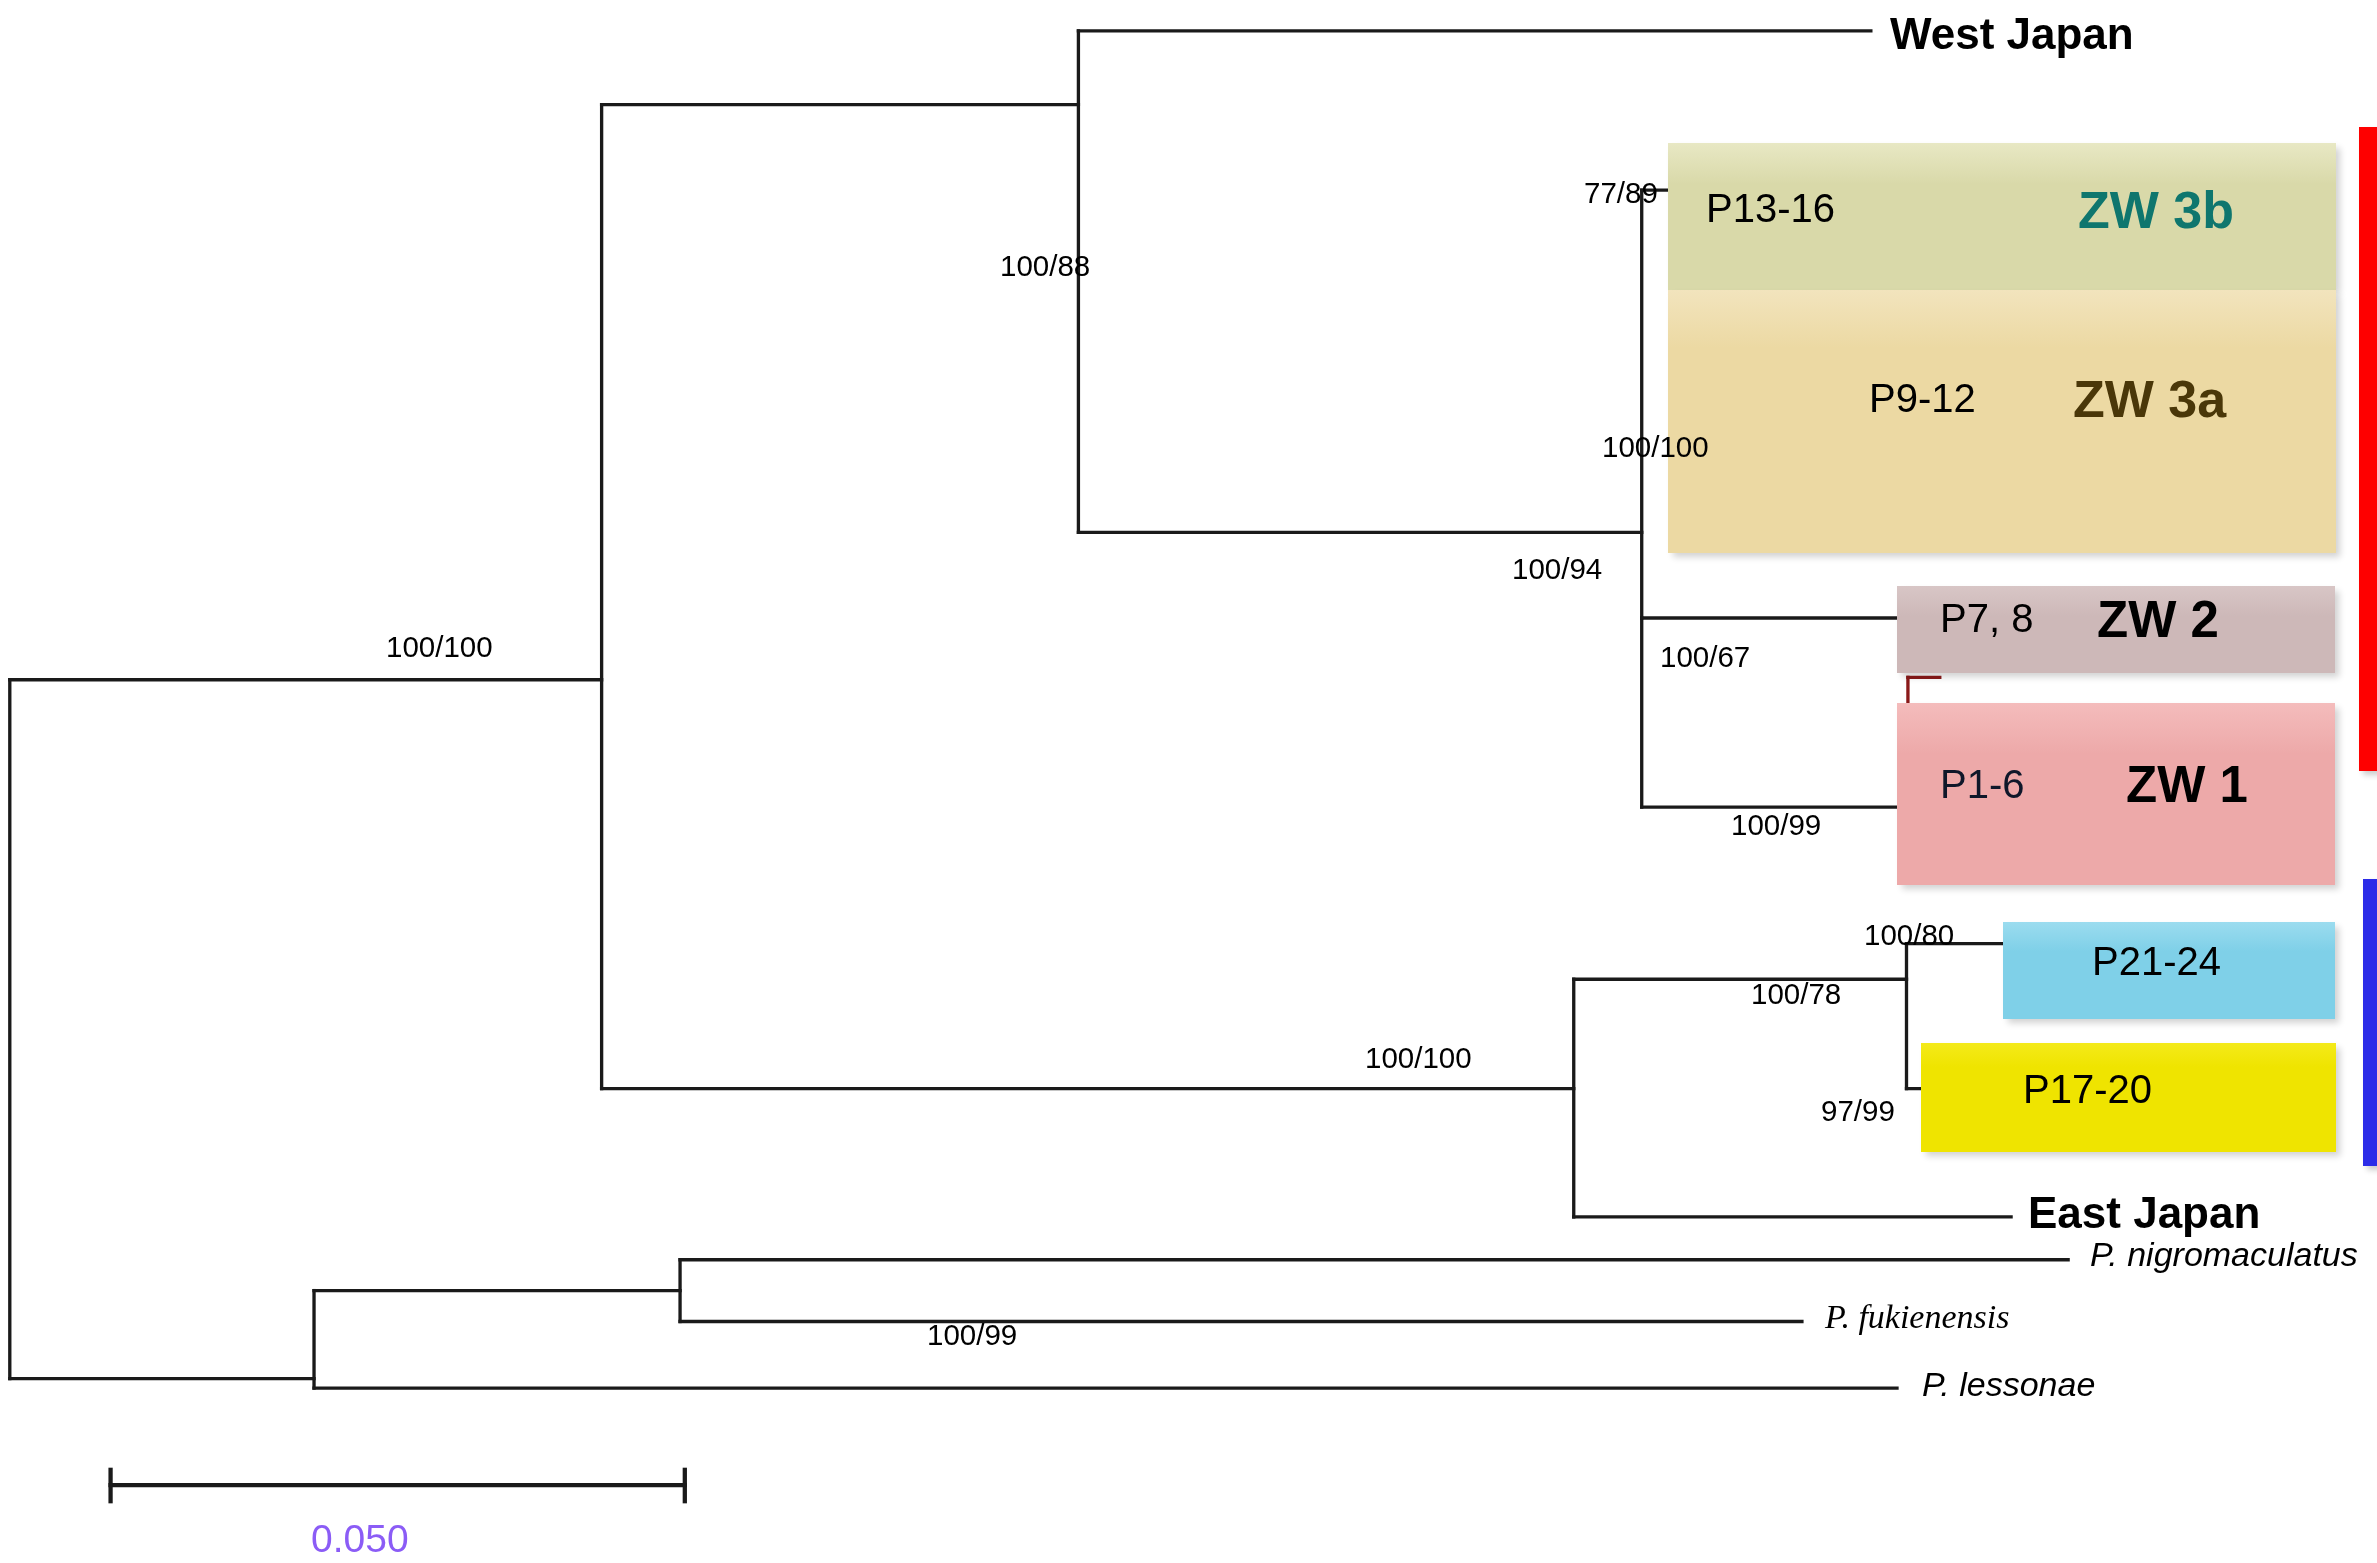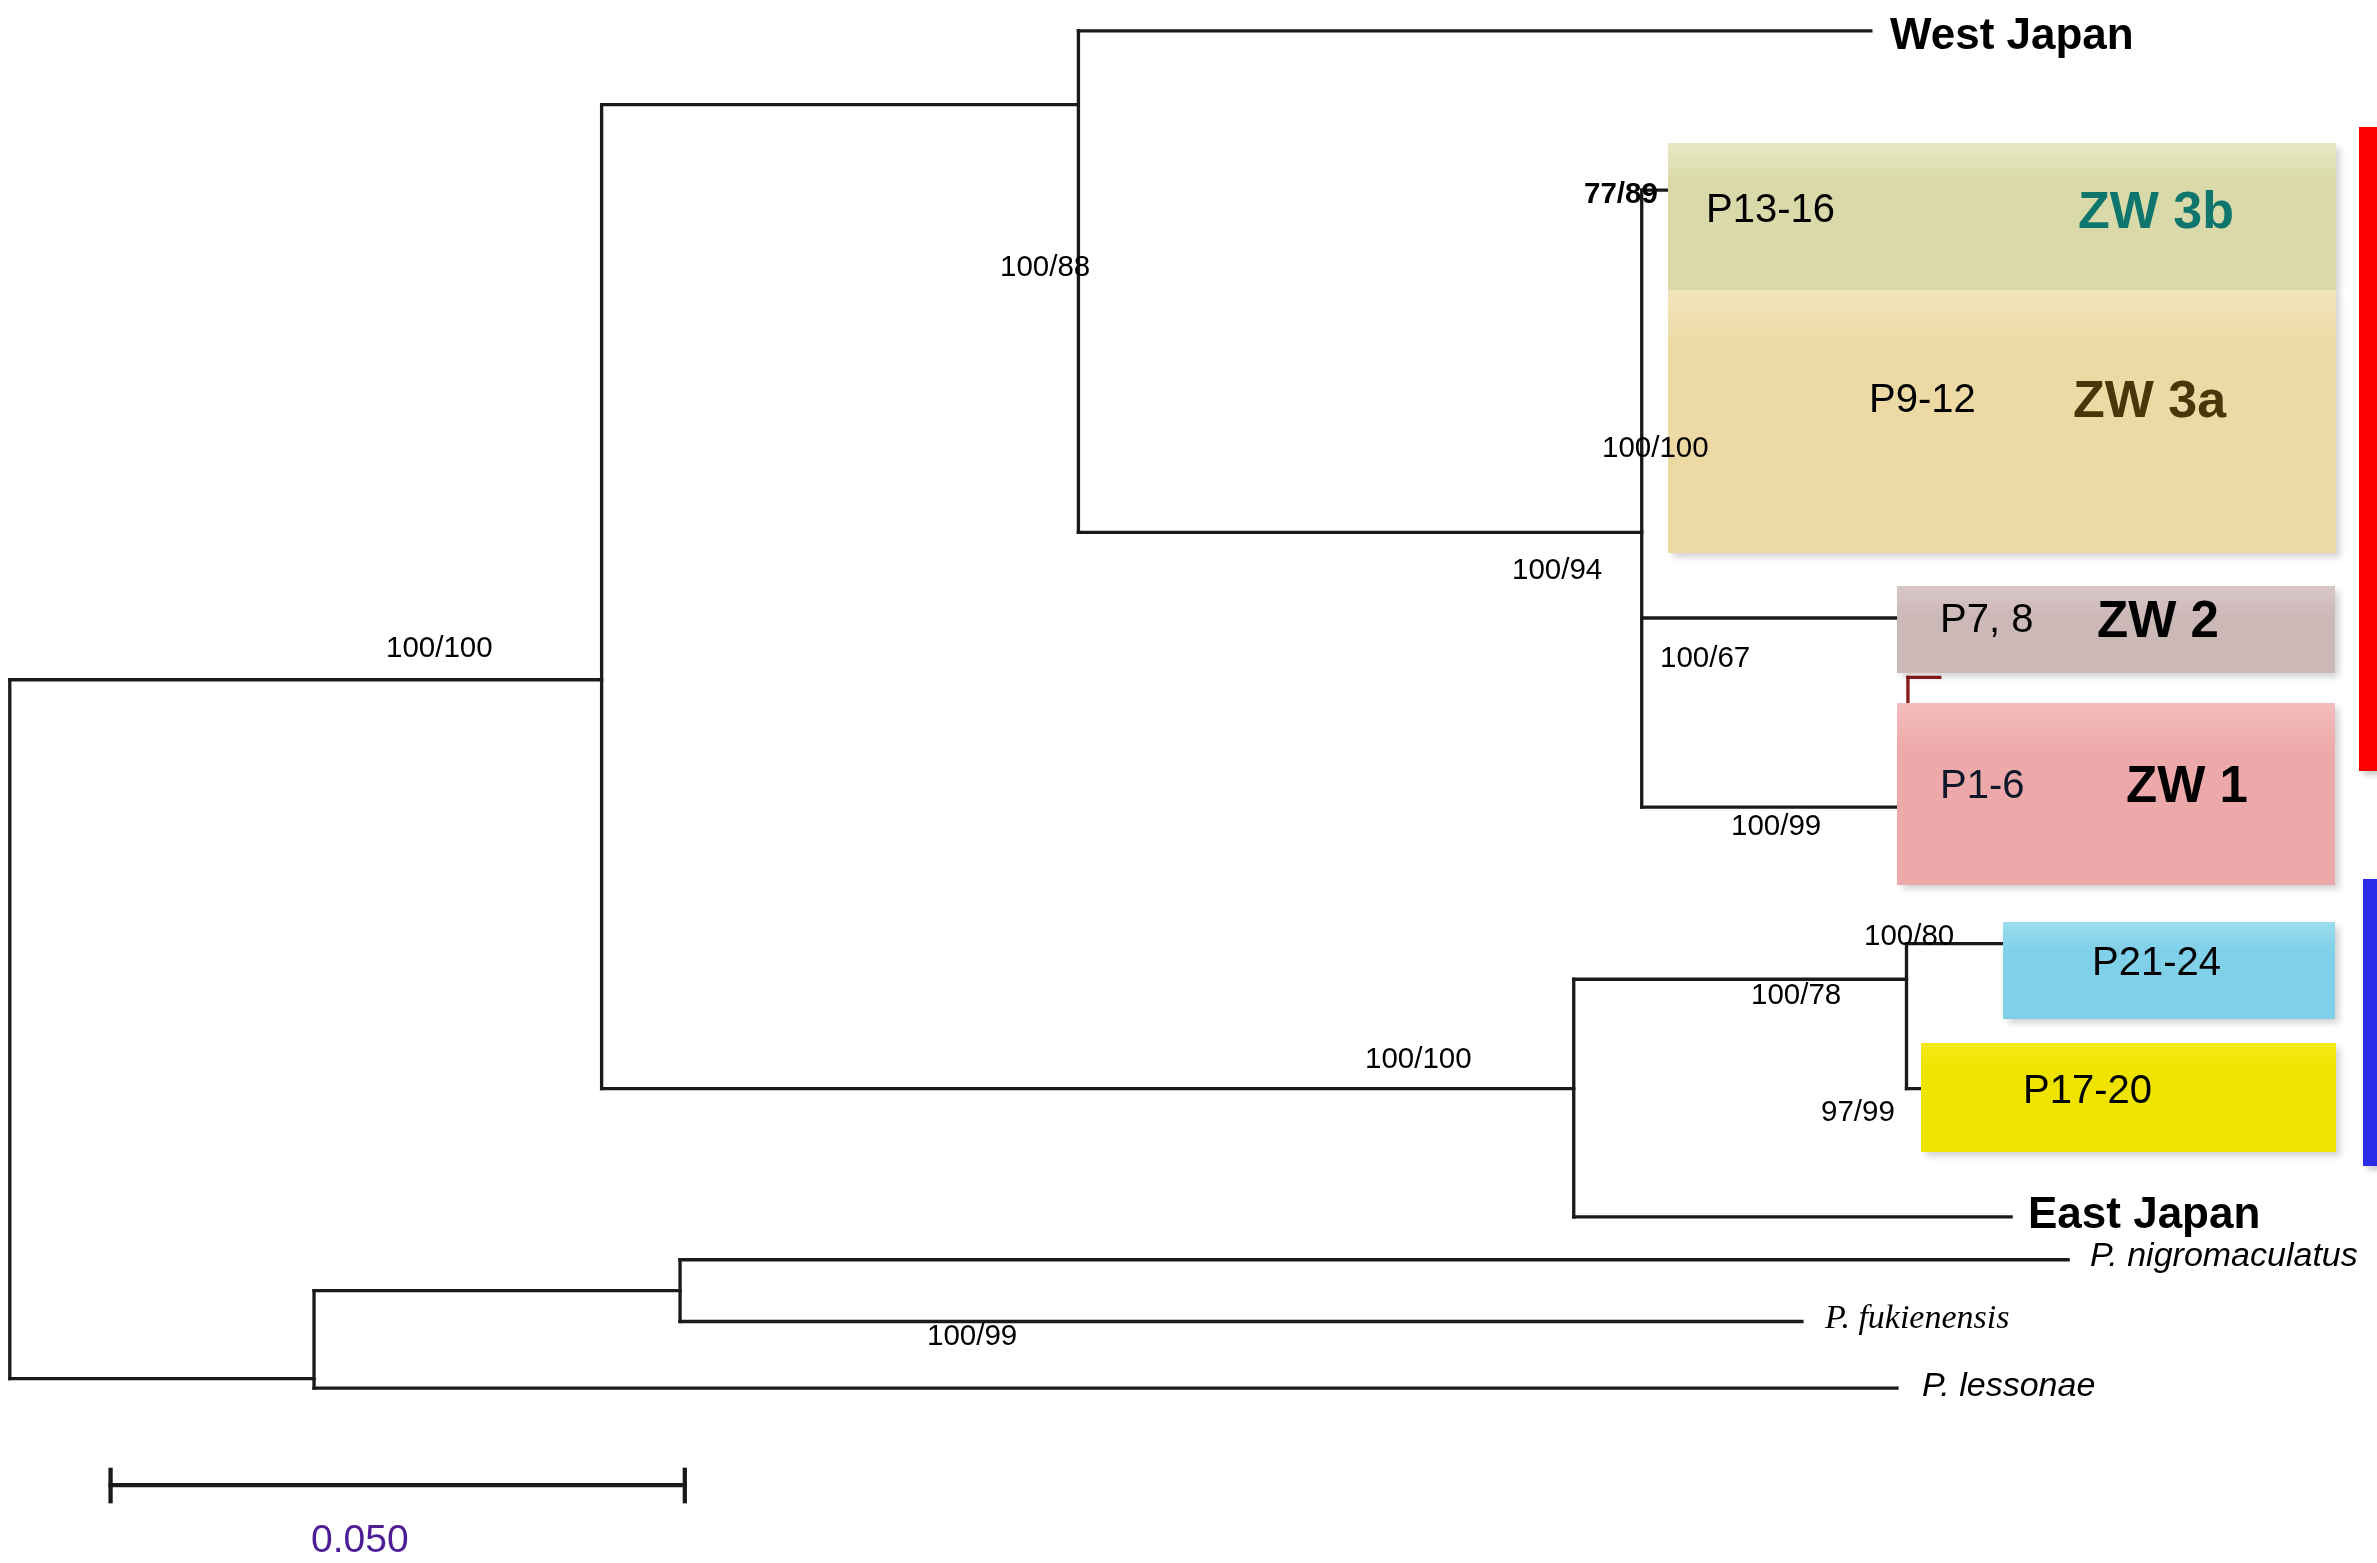--- a/index.html
+++ b/index.html
@@ -7,21 +7,21 @@
          font-family:"Liberation Sans", sans-serif;}
   svg.tree{position:absolute;left:0;top:0;width:2771px;height:1563px;}
   .clade-box{position:absolute;box-sizing:border-box;box-shadow:4.8px 4.8px 6.7px rgba(0,0,0,0.18);}
   .box-label-left{position:absolute;font-weight:400;color:#000;white-space:nowrap;}
   .box-label-right{position:absolute;font-weight:bold;white-space:nowrap;}
   .support{position:absolute;font-family:"Liberation Sans", sans-serif;color:#000;
            font-size:29.5px;white-space:nowrap;}
   .taxon-bold{position:absolute;font-weight:bold;color:#000;font-size:36px;white-space:nowrap;}
   .taxon-ital{position:absolute;font-style:italic;color:#000;font-size:31px;white-space:nowrap;}
   .group-bar{position:absolute;box-shadow:3.8px 3.8px 5.7px rgba(0,0,0,0.20);}
-  .scale-text{position:absolute;font-size:34px;color:#4c1d95;white-space:nowrap;text-align:right;}
+  .scale-text{position:absolute;font-size:34px;color:#8b5cf6;white-space:nowrap;text-align:right;}
 </style>
 </head>
 <body>
 
 <div id="stage">
 
   <svg class="tree" viewBox="0 0 5828 3288">
     <g stroke="#1a1a1a" stroke-width="7" fill="none" stroke-linecap="square">
 
       <path d="M 20,1430 L 20,2900"></path>
@@ -151,21 +151,21 @@
   <div class="box-label-right" style="left:2090px;top:755px;font-size:51px;color:#000;margin-left:36px;">ZW 1</div>
 
   <div class="box-label-left" style="left:2092px;top:939px;font-size:40px;color:#000;">P21-24</div>
 
   <div class="box-label-left" style="left:2023px;top:1067px;font-size:40px;color:#000;">P17-20</div>
 
   <div class="support" style="left:386px;top:630px;">100/100</div>
 
   <div class="support" style="left:1000px;top:233px;margin-top:16px;">100/88</div>
 
-  <div class="support" style="left:1584px;top:176px;font-weight:bold;">77/89</div>
+  <div class="support" style="left:1584px;top:176px;">77/89</div>
 
   <div class="support" style="left:1602px;top:430px;">100/100</div>
 
   <div class="support" style="left:1512px;top:552px;">100/94</div>
 
   <div class="support" style="left:1660px;top:640px;">100/67</div>
 
   <div class="support" style="left:1731px;top:808px;">100/99</div>
 
   <div class="support" style="left:1365px;top:1041px;">100/100</div>

